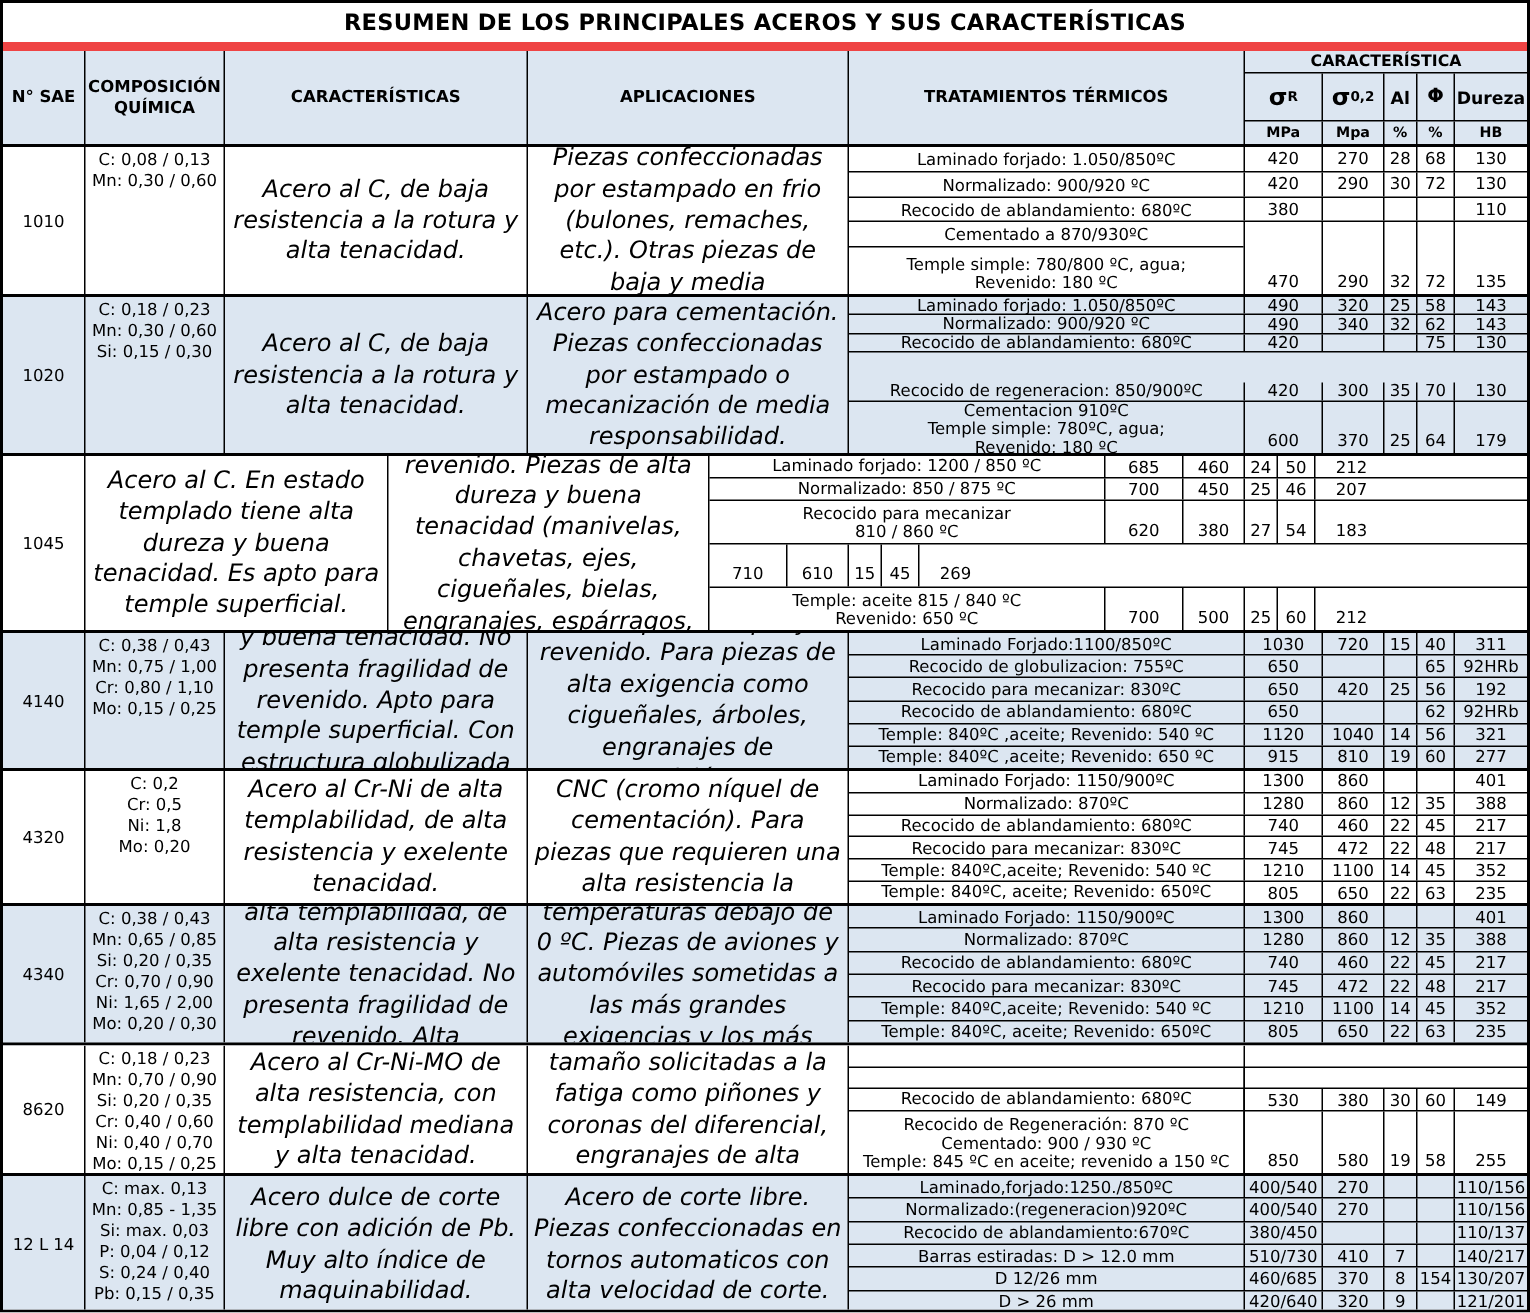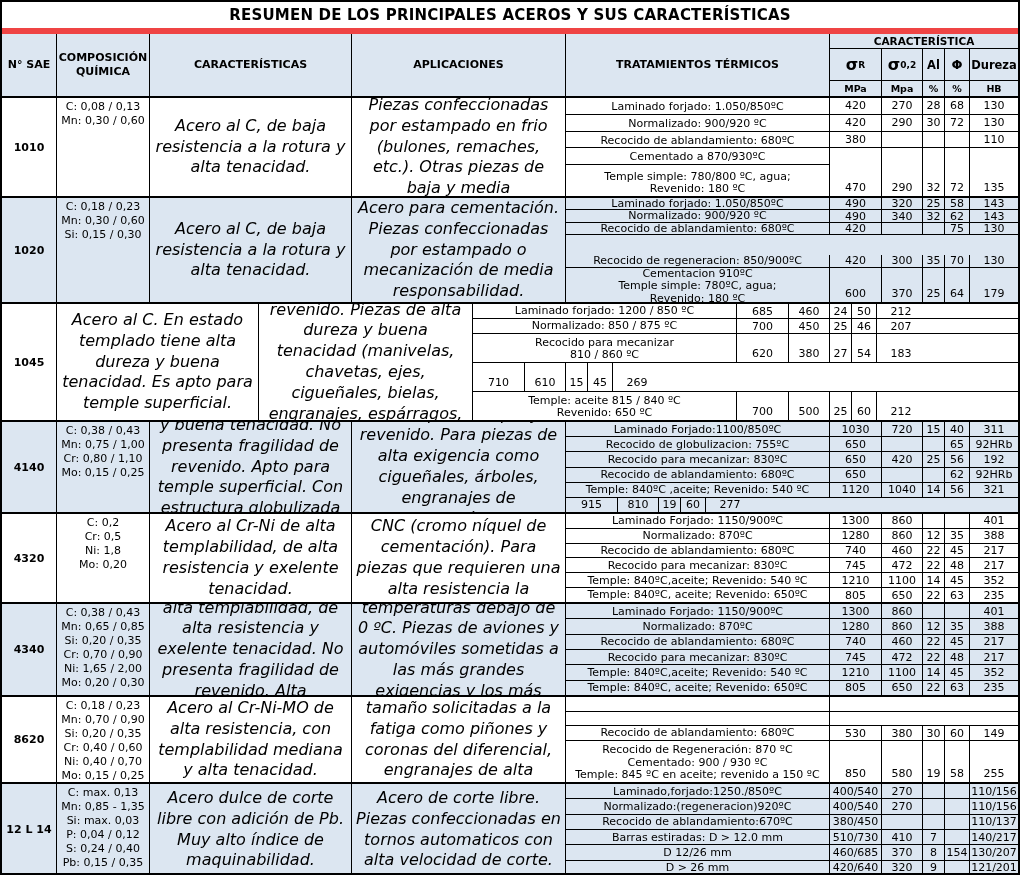--- a/index.html
+++ b/index.html
@@ -36,21 +36,21 @@
   .sym.sigma { font-size:16px; }
   .sym.sigma sub { font-size:9px; font-weight:bold; }
   .sym.phi { font-size:13px; }
   .unit { font-size:9.5px; }
 
   
   #steel-rows { flex:1; display:flex; flex-direction:column; }
   .band { display:flex; overflow:hidden; }
   .band:not(:last-child) { border-bottom:2px solid #000; }
   .cell { border-right:1px solid #000; overflow:hidden; }
-  .sae-c { width:55px; display:flex; align-items:center; justify-content:center; font-size:11px;font-weight:bold; }
+  .sae-c { width:55px; display:flex; align-items:center; justify-content:center; font-size:11px; }
   .comp-c { width:93px; display:flex; flex-direction:column; align-items:center; justify-content:flex-start; padding-top:2px; font-size:11px; line-height:1.28; text-align:center; white-space:nowrap; }
   .car-c  { width:202px; }
   .apl-c  { width:214px; }
   .para { display:flex; align-items:center; justify-content:center; text-align:center;
     font-size:16px; line-height:1.3; padding:0 4px;font-style:italic; }
   .treat-col { flex:1; display:flex; flex-direction:column; }
   .tblock { display:flex; min-height:0; }
   .tblock:not(:last-child) { border-bottom:1px solid #000; }
   .tlabels { width:264px; flex:0 0 264px; border-right:1px solid #000; display:flex; flex-direction:column; }
   .tlabel { flex:1; display:flex; flex-direction:column; align-items:center; justify-content:flex-end;
@@ -364,20 +364,25 @@
                 <div class="tline">Temple: 840ºC ,aceite; Revenido: 540 ºC</div>
               </div>
             </div>
             <div class="vcell w0">1120</div>
             <div class="vcell w1">1040</div>
             <div class="vcell w2">14</div>
             <div class="vcell w3">56</div>
             <div class="vcell w4 last">321</div>
           </div>
           <div class="tblock" style="flex-grow: 1; flex-basis: 0px;">
+            <div class="tlabels">
+              <div class="tlabel" style="flex-grow: 1;">
+                <div class="tline">Temple: 840ºC ,aceite; Revenido: 650 ºC</div>
+              </div>
+            </div>
             <div class="vcell w0">915</div>
             <div class="vcell w1">810</div>
             <div class="vcell w2">19</div>
             <div class="vcell w3">60</div>
             <div class="vcell w4 last">277</div>
           </div>
         </div>
       </div>
       <div class="band" style="height: 90px; flex: 0 0 90px; background: rgb(255, 255, 255);">
         <div class="cell sae-c">4320</div>

